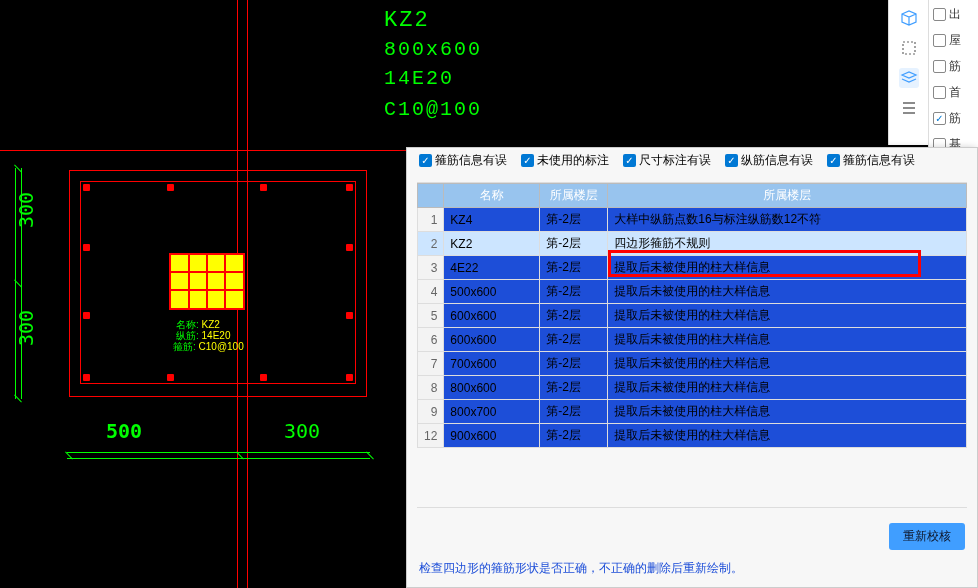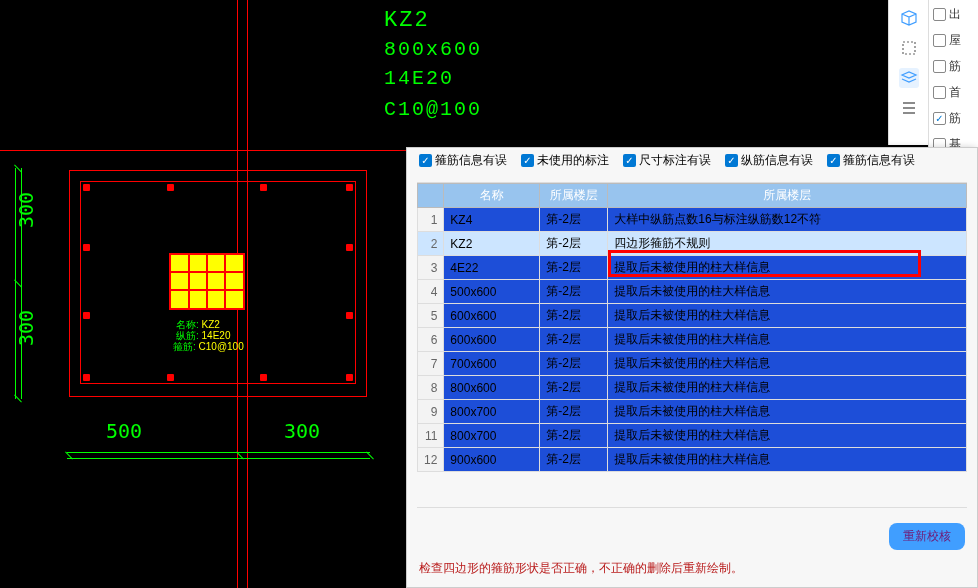--- a/index.html
+++ b/index.html
@@ -22,21 +22,21 @@
 
 
 .cad-rect-outer { position: absolute; left: 69px; top: 170px; width: 298px; height: 227px; border: 1.5px solid #ff0000; }
 .cad-rect-inner { position: absolute; left: 80px; top: 181px; width: 276px; height: 203px; border: 1px solid #ff0000; }
 
 
 .dim-text { position: absolute; color: #00ff00; font-family: monospace; font-size: 20px; }
 .dim-left { color: #00ff00; }
 .dim-300a { left: 14px; top: 228px; transform: rotate(-90deg); transform-origin: left top; }
 .dim-300b { left: 14px; top: 346px; transform: rotate(-90deg); transform-origin: left top; }
-.dim-500 { left: 106px; top: 419px; }
+.dim-500 { left: 106px; top: 419px; font-weight: bold; }
 .dim-300c { left: 284px; top: 419px; }
 
 
 .dim-line-l { position: absolute; background: #00ff00; }
 .dim-l1 { left: 15px; top: 168px; width: 1px; height: 116px; }
 .dim-l1b { left: 21px; top: 168px; width: 1px; height: 116px; }
 .dim-l2 { left: 15px; top: 284px; width: 1px; height: 115px; }
 .dim-l2b { left: 21px; top: 284px; width: 1px; height: 115px; }
 .dim-lb1 { left: 67px; top: 452px; width: 171px; height: 1px; }
 .dim-lb1b { left: 67px; top: 458px; width: 171px; height: 1px; }
@@ -79,22 +79,22 @@
 th { background: #98c4ee; color: #fff; padding: 3px 6px; border: 1px solid #bbb; font-weight: normal; text-align: center; }
 td { padding: 3px 6px; border: 1px solid #ddd; background: #1d4ed8; }
 td.idx { width: 26px; text-align: right; color: #666; background: #f3f3f3; }
 tr.selected td { background: #cce5ff; }
 tr.highlighted td.desc { position: relative; }
 .redbox { position: absolute; border: 3px solid #ff0000; pointer-events: none; }
 .redbox-overlay { left: 608px; top: 250px; width: 313px; height: 27px; z-index: 10; }
 
 .dialog-footer { padding: 10px 12px; display: flex; flex-direction: column; gap: 10px; }
 .btn-row { display: flex; justify-content: flex-end; }
-.btn-primary { background: #409eff; color: #701a75; border: none; padding: 5px 14px; border-radius: 8px; cursor: pointer; font-size: 12px; }
-.hint { color: #b91c1c; font-size: 12px; }
+.btn-primary { background: #409eff; color: #0f172a; border: none; padding: 5px 14px; border-radius: 3px; cursor: pointer; font-size: 12px; }
+.hint { color: #1d4ed8; font-size: 12px; }
 
 
 .right-strip { position: absolute; right: 50px; top: 0; width: 40px; height: 145px; background: #fff; border-left: 1px solid #ddd; display: flex; flex-direction: column; align-items: center; padding-top: 8px; gap: 10px; }
 .strip-icon { width: 20px; height: 20px; display: flex; align-items: center; justify-content: center; color: #409eff; cursor: pointer; }
 .strip-icon.active { background: #e6f2ff; border-radius: 3px; }
 
 
 .right-panel { position: absolute; right: 0; top: 0; width: 50px; height: 175px; background: #fff; border-left: 1px solid #ddd; padding: 6px 4px; overflow: hidden; }
 .opt { display: flex; align-items: center; gap: 3px; margin-bottom: 9px; font-size: 12px; color: #333; white-space: nowrap; }
 .opt .cbox { width: 13px; height: 13px; border: 1px solid #888; border-radius: 2px; flex-shrink: 0; background: #fff; display: flex; align-items: center; justify-content: center; font-size: 10px; color: #0078d4; }
@@ -300,26 +300,20 @@
             <td>第-2层</td>
             <td class="desc">提取后未被使用的柱大样信息</td>
           </tr>
           <tr>
             <td class="idx">9</td>
             <td>800x700</td>
             <td>第-2层</td>
             <td class="desc">提取后未被使用的柱大样信息</td>
           </tr>
           <tr>
-            <td class="idx">11</td>
-            <td>800x700</td>
-            <td>第-2层</td>
-            <td class="desc">提取后未被使用的柱大样信息</td>
-          </tr>
-          <tr>
             <td class="idx">12</td>
             <td>900x600</td>
             <td>第-2层</td>
             <td class="desc">提取后未被使用的柱大样信息</td>
           </tr>
         </tbody>
     </table>
   </div>
   <div class="dialog-footer">
     <div class="btn-row">

